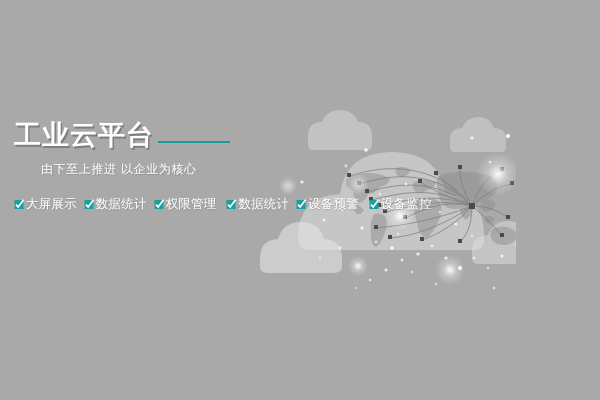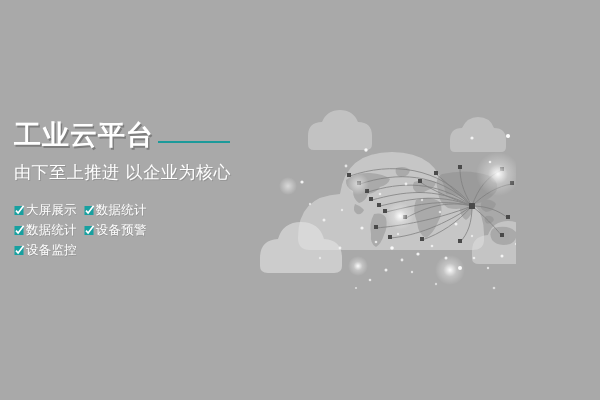--- a/index.html
+++ b/index.html
@@ -57,31 +57,32 @@
     height: 2px;
     width: 72px;
     background: #1c9a9a;
     margin-left: 4px;
     margin-top: 13px;
     flex: none;
   }
 
   #subtitle {
     margin-top: 9px;
-    font-size: 17px;
+    font-size: 12px;
     color: #ffffff;
     letter-spacing: 0.6px;
     white-space: nowrap;
     text-shadow: 1px 1px 0 rgba(120,120,120,0.45);
+    margin-left: 27px;
   }
 
   #feature-list {
     margin-top: 18px;
     display: flex;
-    flex-direction: column;
+    flex-direction: row;
     gap: 3px;
   }
   .feature-row {
     display: flex;
     align-items: center;
   }
   .feature-item {
     display: flex;
     align-items: center;
     margin-right: 7px;
@@ -312,20 +313,29 @@
         </div>
         <div class="feature-item">
           <span class="check-icon">
             <svg width="11" height="11" viewBox="0 0 11 11">
                 <rect x="0.5" y="1" width="9" height="9" fill="#18a0a0"></rect>
                 <path d="M2 5.6 L4.1 8 L9.6 0.8" fill="none" stroke="#ffffff" stroke-width="1.7"></path>
               </svg>
           </span>
           <span class="feature-label">数据统计</span>
         </div>
+        <div class="feature-item">
+          <span class="check-icon">
+            <svg width="11" height="11" viewBox="0 0 11 11">
+                <rect x="0.5" y="1" width="9" height="9" fill="#18a0a0"></rect>
+                <path d="M2 5.6 L4.1 8 L9.6 0.8" fill="none" stroke="#ffffff" stroke-width="1.7"></path>
+              </svg>
+          </span>
+          <span class="feature-label">权限管理</span>
+        </div>
       </div>
 
       <div class="feature-row">
         <div class="feature-item">
           <span class="check-icon">
             <svg width="11" height="11" viewBox="0 0 11 11">
                 <rect x="0.5" y="1" width="9" height="9" fill="#18a0a0"></rect>
                 <path d="M2 5.6 L4.1 8 L9.6 0.8" fill="none" stroke="#ffffff" stroke-width="1.7"></path>
               </svg>
           </span>

